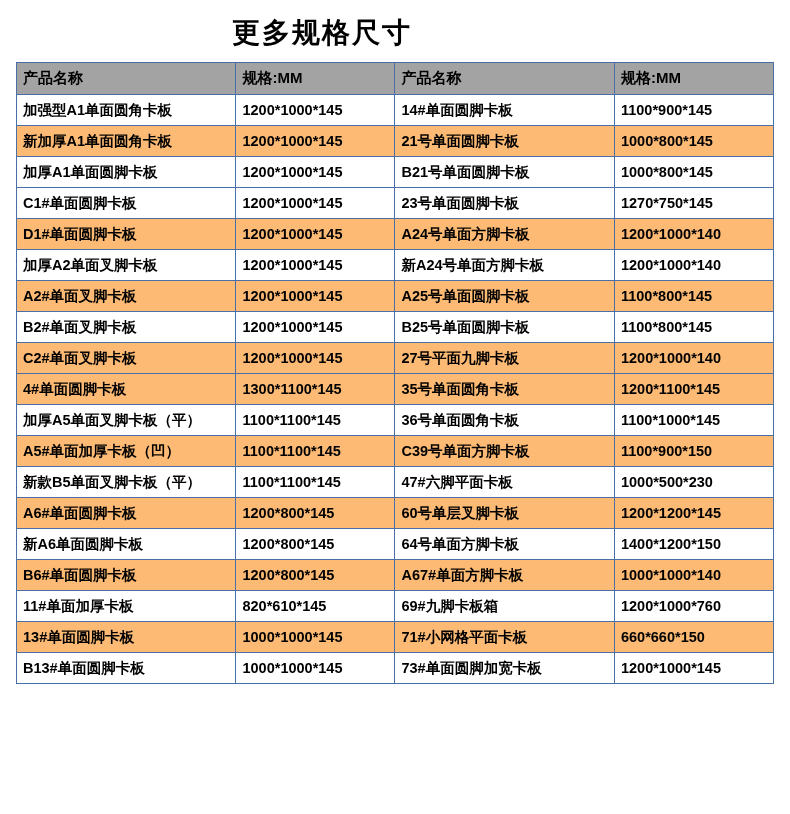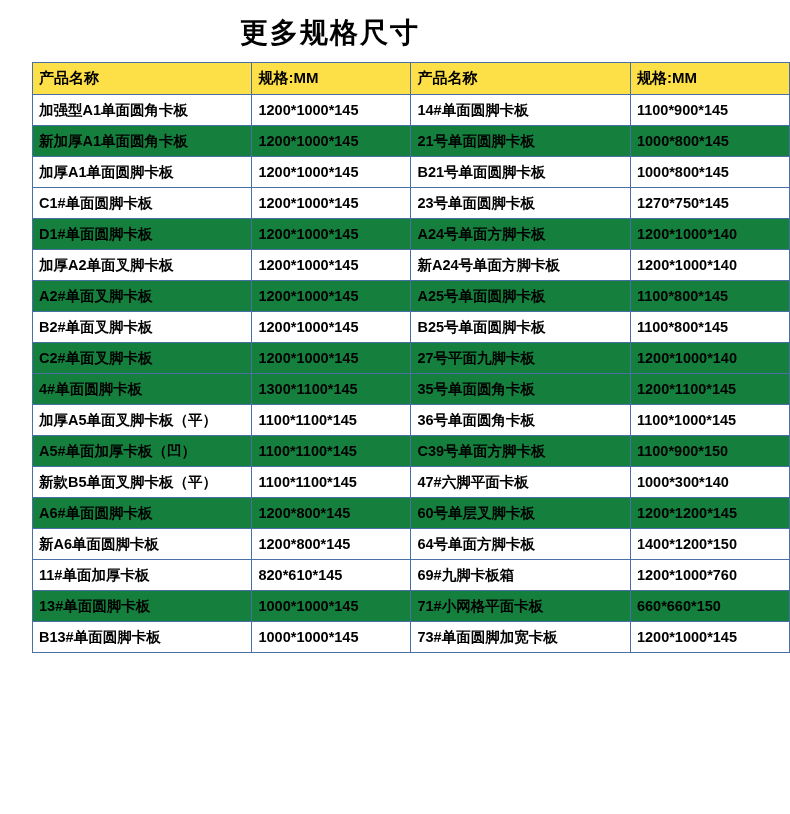--- a/index.html
+++ b/index.html
@@ -11,21 +11,21 @@
     width: 790px;
     height: 814px;
     font-family: "Liberation Sans", sans-serif;
     color: #000000;
     overflow: hidden;
   }
   .page {
     width: 644px;
     height: 814px;
     box-sizing: border-box;
-    padding: 10px 16px 0 32px;
+    padding: 10px 16px 0 16px;
     position: relative;
   }
   .title {
     text-align: center;
     font-size: 28px;
     font-weight: bold;
     letter-spacing: 2px;
     padding: 4px 0 10px 0;
     font-family: "Liberation Serif", serif;
   }
@@ -39,26 +39,26 @@
     height: 30px;
     padding: 0 6px;
     font-size: 14.5px;
     font-weight: bold;
     white-space: nowrap;
     overflow: hidden;
     text-align: left;
     vertical-align: middle;
   }
   table.spec thead th {
-    background: #fde047;
+    background: #a3a3a3;
     font-size: 15px;
     height: 31px;
   }
   tr.row-white td { background: #ffffff; }
-  tr.row-blue td  { background: #15803d; }
+  tr.row-blue td  { background: #fdba74; }
   col.c-name { width: 196px; }
   col.c-spec { width: 142px; }
   .cell-name { letter-spacing: 0px; margin-left: 7px; }
   .cell-spec { letter-spacing: 0px; }
 </style>
 </head>
 <body>
 
 <div class="page">
   <div class="title">更多规格尺寸</div>
@@ -148,33 +148,39 @@
         <tr class="row-blue">
           <td class="cell-name">A5#单面加厚卡板（凹）</td>
           <td class="cell-spec">1100*1100*145</td>
           <td class="cell-name">C39号单面方脚卡板</td>
           <td class="cell-spec">1100*900*150</td>
         </tr>
         <tr class="row-white">
           <td class="cell-name">新款B5单面叉脚卡板（平）</td>
           <td class="cell-spec">1100*1100*145</td>
           <td class="cell-name">47#六脚平面卡板</td>
-          <td class="cell-spec">1000*300*140</td>
+          <td class="cell-spec">1000*500*230</td>
         </tr>
         <tr class="row-blue">
           <td class="cell-name">A6#单面圆脚卡板</td>
           <td class="cell-spec">1200*800*145</td>
           <td class="cell-name">60号单层叉脚卡板</td>
           <td class="cell-spec">1200*1200*145</td>
         </tr>
         <tr class="row-white">
           <td class="cell-name">新A6单面圆脚卡板</td>
           <td class="cell-spec">1200*800*145</td>
           <td class="cell-name">64号单面方脚卡板</td>
           <td class="cell-spec">1400*1200*150</td>
+        </tr>
+        <tr class="row-blue">
+          <td class="cell-name">B6#单面圆脚卡板</td>
+          <td class="cell-spec">1200*800*145</td>
+          <td class="cell-name">A67#单面方脚卡板</td>
+          <td class="cell-spec">1000*1000*140</td>
         </tr>
         <tr class="row-white">
           <td class="cell-name">11#单面加厚卡板</td>
           <td class="cell-spec">820*610*145</td>
           <td class="cell-name">69#九脚卡板箱</td>
           <td class="cell-spec">1200*1000*760</td>
         </tr>
         <tr class="row-blue">
           <td class="cell-name">13#单面圆脚卡板</td>
           <td class="cell-spec">1000*1000*145</td>

